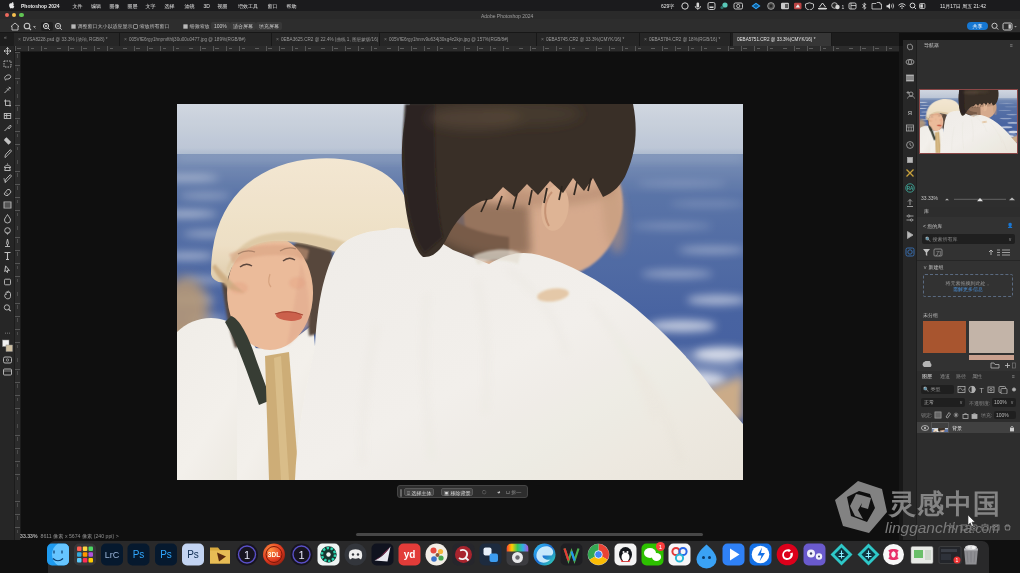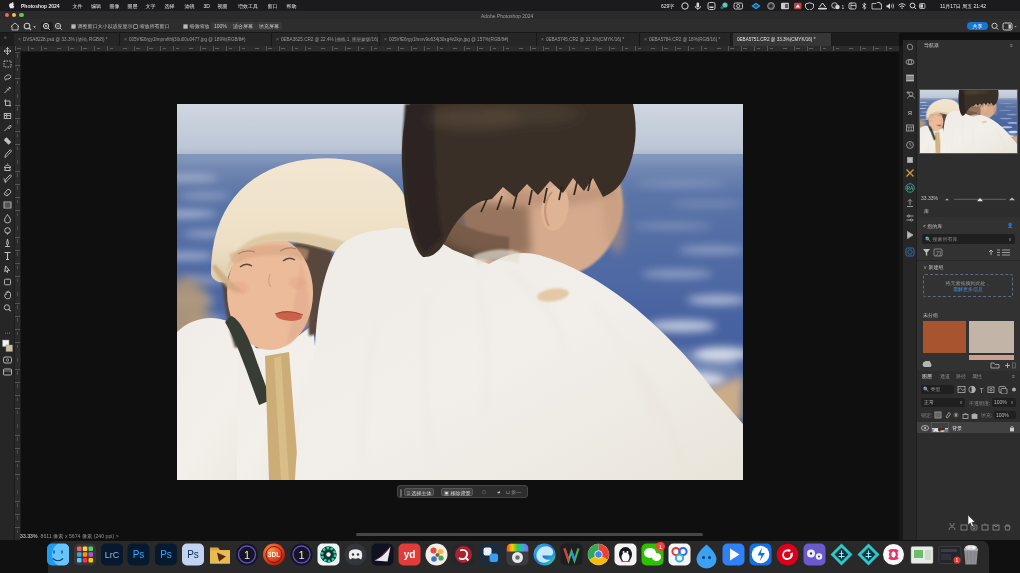--- a/index.html
+++ b/index.html
@@ -566,20 +566,28 @@
             <circle cx="27" cy="4.5" r="1.2"></circle>
           <rect x="35" y="2" width="6" height="5"></rect>
             <path d="M38,2v-1.5"></path>
           <rect x="46" y="2" width="6" height="5"></rect>
             <path d="M47,2 49,4 51,2"></path>
           <path d="M58,3h5l-0.5,4h-4Z M59,3v-1h3v1"></path>
         </g>
       </svg>
     </div>
   </div>
+  <div id="wm" class="abs">
+    <svg width="192" height="60" viewBox="0 0 192 60">
+      <path d="M30,1 L54,9 L59,32 L41,53 L15,46 L7,20 Z M31,11 L19,17 L23,36 L39,42 L47,28 L42,14 Z" fill="#828282" fill-rule="evenodd"></path>
+      <path d="M33,15 L43,18 L40,29 L33,27 L34,23 L30,30 L35,39 L27,36 L22,26 L28,14 Z" fill="#828282"></path>
+      <text x="61" y="33" font-size="27" font-weight="bold" fill="#848484" font-family="Liberation Sans" letter-spacing="1">灵感中国</text>
+      <text x="57" y="53" font-size="15.5" font-style="italic" fill="#7b7b7b" font-family="Liberation Sans">lingganchina<tspan font-size="12.5">.com</tspan></text>
+    </svg>
+  </div>
   <svg class="abs" style="left:967px;top:515px;z-index:60" width="9" height="13" viewBox="0 0 9 13">
     <path d="M1,0 L1,10 L3.3,7.9 L4.7,11.5 L6.4,10.8 L5,7.2 L8,7 Z" fill="#fff" stroke="#333" stroke-width="0.6"></path>
   </svg>
   <div id="dockbg" class="abs"></div>
   <svg class="abs" style="left:0;top:538px" width="1020" height="35" viewBox="0 0 1020 35">
     <defs>
       <radialGradient id="ball3d" cx="0.35" cy="0.3" r="0.9">
           <stop offset="0" stop-color="#ff9040"></stop>
           <stop offset="0.55" stop-color="#e03a20"></stop>
           <stop offset="1" stop-color="#6a1208"></stop>

